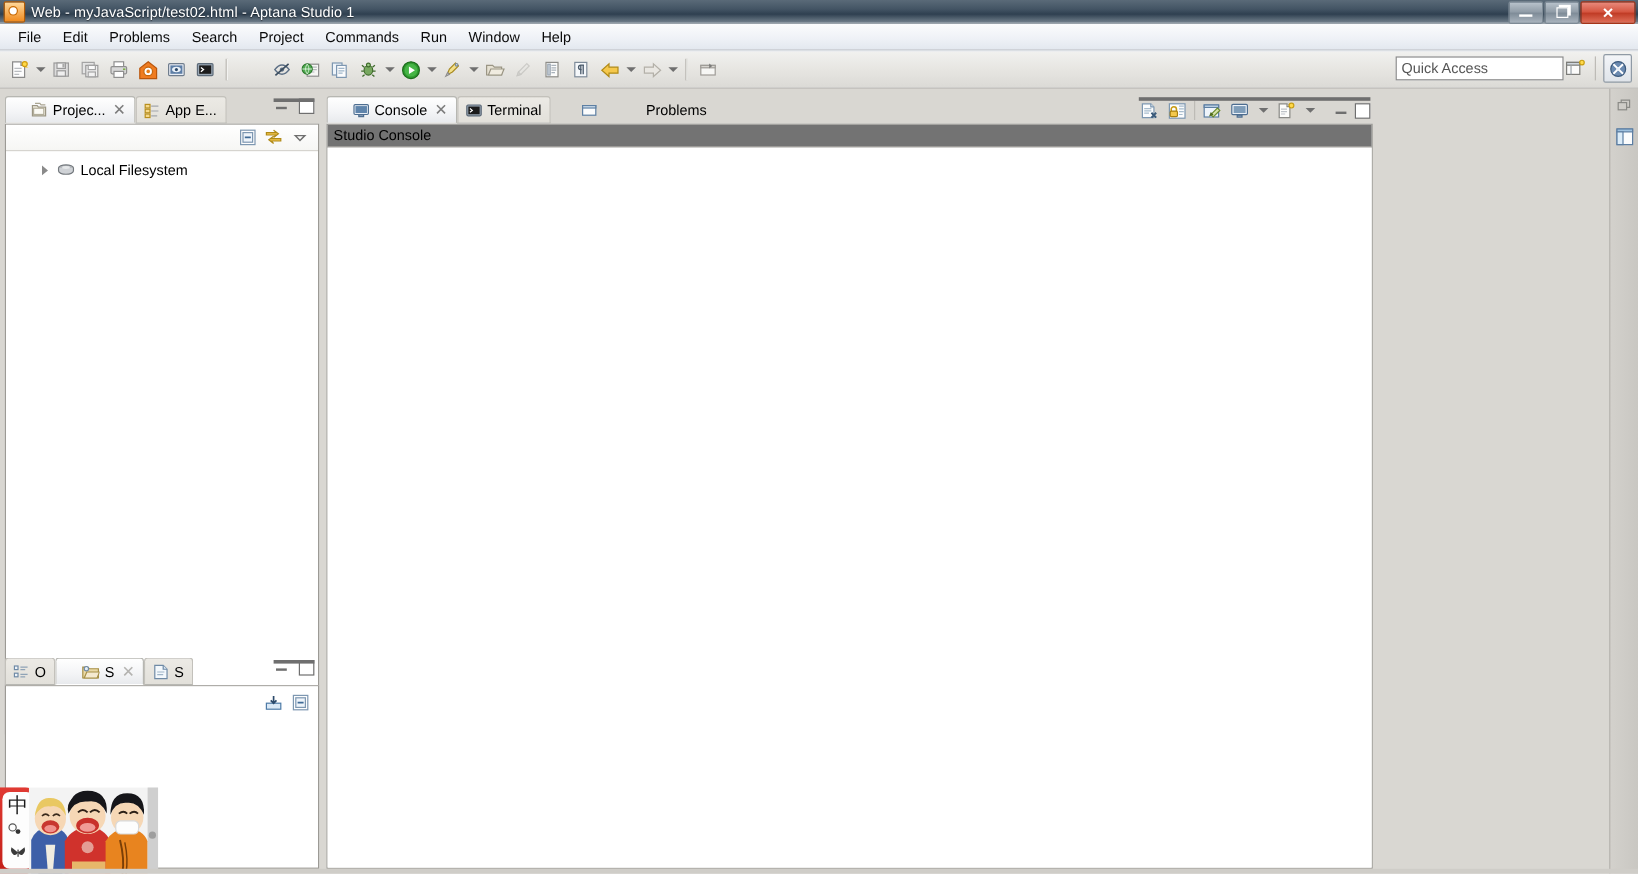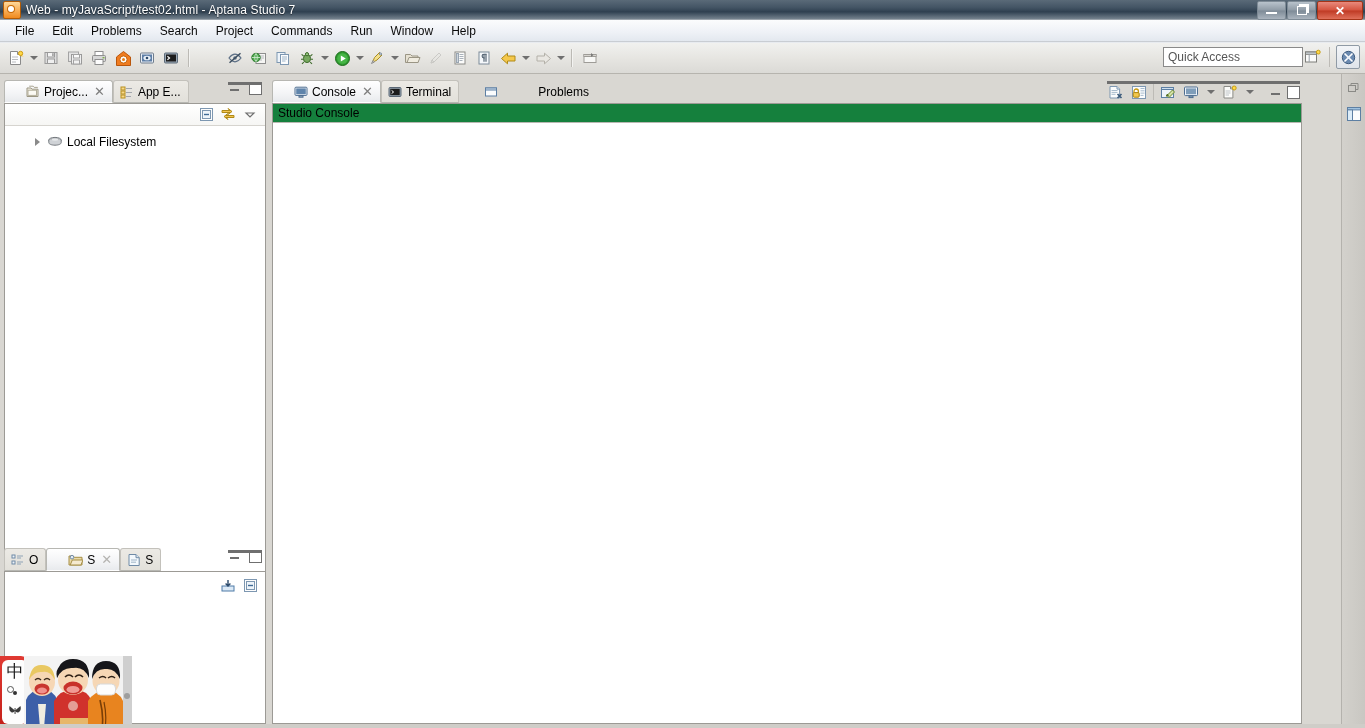--- a/index.html
+++ b/index.html
@@ -182,21 +182,21 @@
   }
   .twisty {
     width:0;height:0;border-top:4px solid transparent;border-bottom:4px solid transparent;
     border-left:5px solid #8a8a8a; margin-right:3px; flex:none;
   }
   .tree-label { white-space:nowrap; }
 
   
   .console-head {
     height:19px; font-size:12px; color:#000; padding:2px 0 0 5px;
-    border-bottom:1px solid #b9b7b2; background:#15803d; box-sizing:border-box;
+    border-bottom:1px solid #b9b7b2; background:#737373; box-sizing:border-box;
   }
   .console-body { background:#fff; position:relative; }
 
   
   .rightbar {
     position:absolute; right:0; top:74px; width:23px; height:654px;
     background:linear-gradient(to right,#d3d1cc,#c9c7c2);
     border-left:1px solid #b4b2ad;
   }
   .rightbar .rb-btn {
@@ -234,21 +234,21 @@
     background:#cfcdc8;
   }
 </style>
 </head>
 <body>
 
 <div id="app">
 
   <div class="titlebar">
     <div class="title-icon"></div>
-    <div class="title-text">Web - myJavaScript/test02.html - Aptana Studio 7</div>
+    <div class="title-text">Web - myJavaScript/test02.html - Aptana Studio 1</div>
     <div class="win-buttons">
       <div class="win-btn">
           <span class="dash"></span>
         </div>
       <div class="win-btn">
           <span class="sq"></span>
         </div>
       <div class="win-btn close">✕</div>
     </div>
   </div>
@@ -585,21 +585,21 @@
               <rect x="1.5" y="1.5" width="12" height="12" fill="#fdfdfd" stroke="#7d97b1"></rect>
               <rect x="3.5" y="3.5" width="8" height="8" fill="#eef4fa" stroke="#7d97b1"></rect>
               <path d="M5 7.5h5" stroke="#3f6a96" stroke-width="1.4"></path>
             </svg>
           </div>
         </div>
         <div style="height:120px;"></div>
       </div>
     </div>
 
-    <div class="panel" style="left:272px; top:4px; width:1030px; height:646px;">
+    <div class="panel" style="left:272px; top:4px; width:872px; height:646px;">
       <div class="tabbar">
         <div class="vtab active">
           <span>
             <svg class="icon-svg" width="14" height="14" viewBox="0 0 14 14">
               <rect x="1" y="2.2" width="12" height="8.2" rx="1" fill="#eef3f9" stroke="#4d6d90"></rect>
               <rect x="2.2" y="3.4" width="9.6" height="5.8" fill="#5f84ab"></rect>
               <rect x="5" y="10.6" width="4" height="1.6" fill="#9aaec2" stroke="#4d6d90"></rect>
             </svg>
           </span>
           <span>Console</span>

